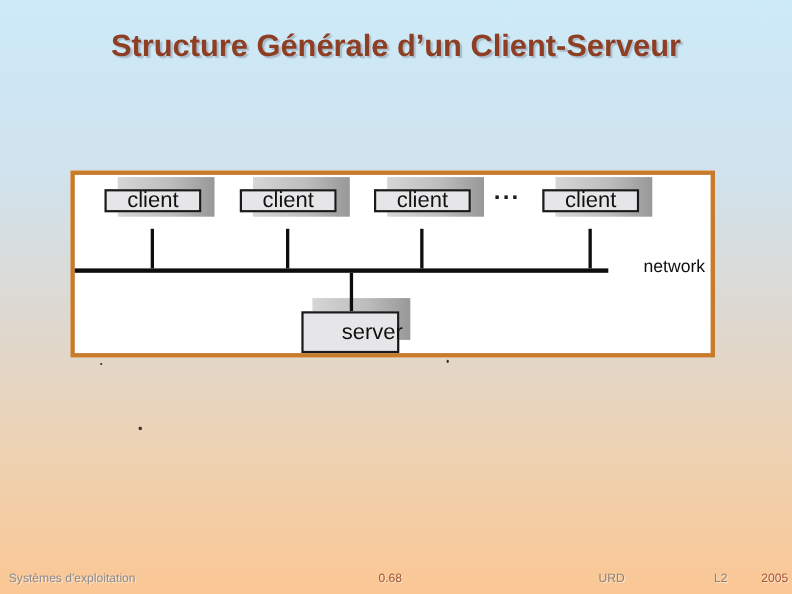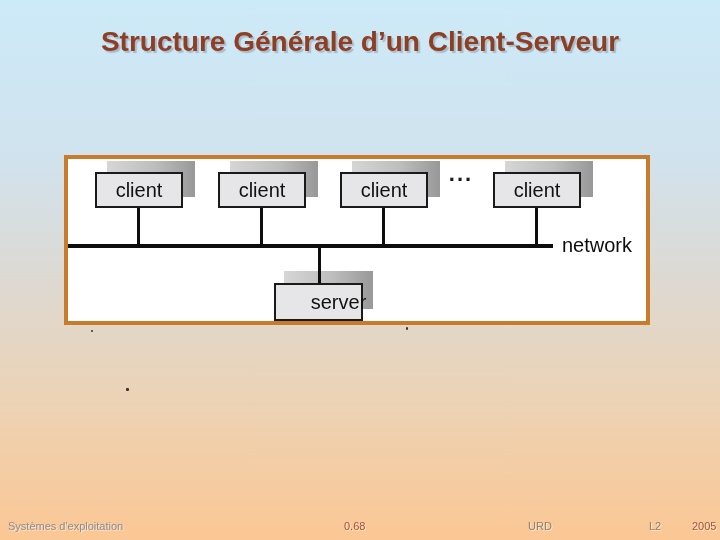--- a/index.html
+++ b/index.html
@@ -17,32 +17,32 @@
   }
   .diagram{
     position:absolute;left:64px;top:155px;width:586px;height:170px;
     background:#ffffff;border:4px solid #c87c2b;box-sizing:border-box;
   }
   .node-shadow{
     position:absolute;width:88px;height:36px;
     background:linear-gradient(90deg,#d6d6d6 0%,#bdbdbd 55%,#989898 100%);
   }
   .node{
-    position:absolute;width:88px;height:36px;box-sizing:border-box;
+    position:absolute;width:88px;height:21px;box-sizing:border-box;
     background:#e6e6e8;border:2px solid #1a1a1a;
     display:flex;align-items:center;justify-content:center;
     font-size:20px;color:#111;
   }
   .bus{position:absolute;left:0;top:85px;width:485px;height:4px;background:#0d0d0d;}
   .vline{position:absolute;width:3px;background:#0d0d0d;}
   .ellipsis{
     position:absolute;left:368px;top:2px;width:50px;text-align:center;
     font-size:22px;font-weight:bold;color:#1a1a1a;letter-spacing:2px;
   }
-  .network-label{position:absolute;left:494px;top:75px;font-size:20px;color:#0d0d0d;text-align:right;}
+  .network-label{position:absolute;left:517px;top:75px;font-size:16px;color:#0d0d0d;text-align:right;}
   .stray-dot{position:absolute;background:#3a332c;border-radius:1px;}
   .footer-item{position:absolute;top:520px;font-size:11px;white-space:nowrap;
     text-shadow:1px 1px 0 rgba(255,246,232,0.65);}
   .footer-gray{color:#8a8c93;}
   .footer-warmgray{color:#8d8177;}
   .footer-red{color:#a2543a;}
 </style>
 </head>
 <body>
 
@@ -86,17 +86,17 @@
 
     <div class="network-label">network</div>
   </div>
 
   <div class="stray-dot" style="left:91px;top:330px;width:2px;height:2px;"></div>
   <div class="stray-dot" style="left:406px;top:327px;width:2px;height:3px;"></div>
   <div class="stray-dot" style="left:126px;top:388px;width:3px;height:3px;"></div>
 
   <div class="footer-item footer-gray" style="left:8px;">Systèmes d'exploitation</div>
   <div class="footer-item footer-red" style="left:344px;">0.68</div>
-  <div class="footer-item footer-warmgray" style="left:528px;">URD</div>
+  <div class="footer-item footer-warmgray" style="left:544px;">URD</div>
   <div class="footer-item footer-warmgray" style="left:649px;">L2</div>
   <div class="footer-item footer-red" style="left:692px;">2005</div>
 
 </div>
 
 </body></html>

